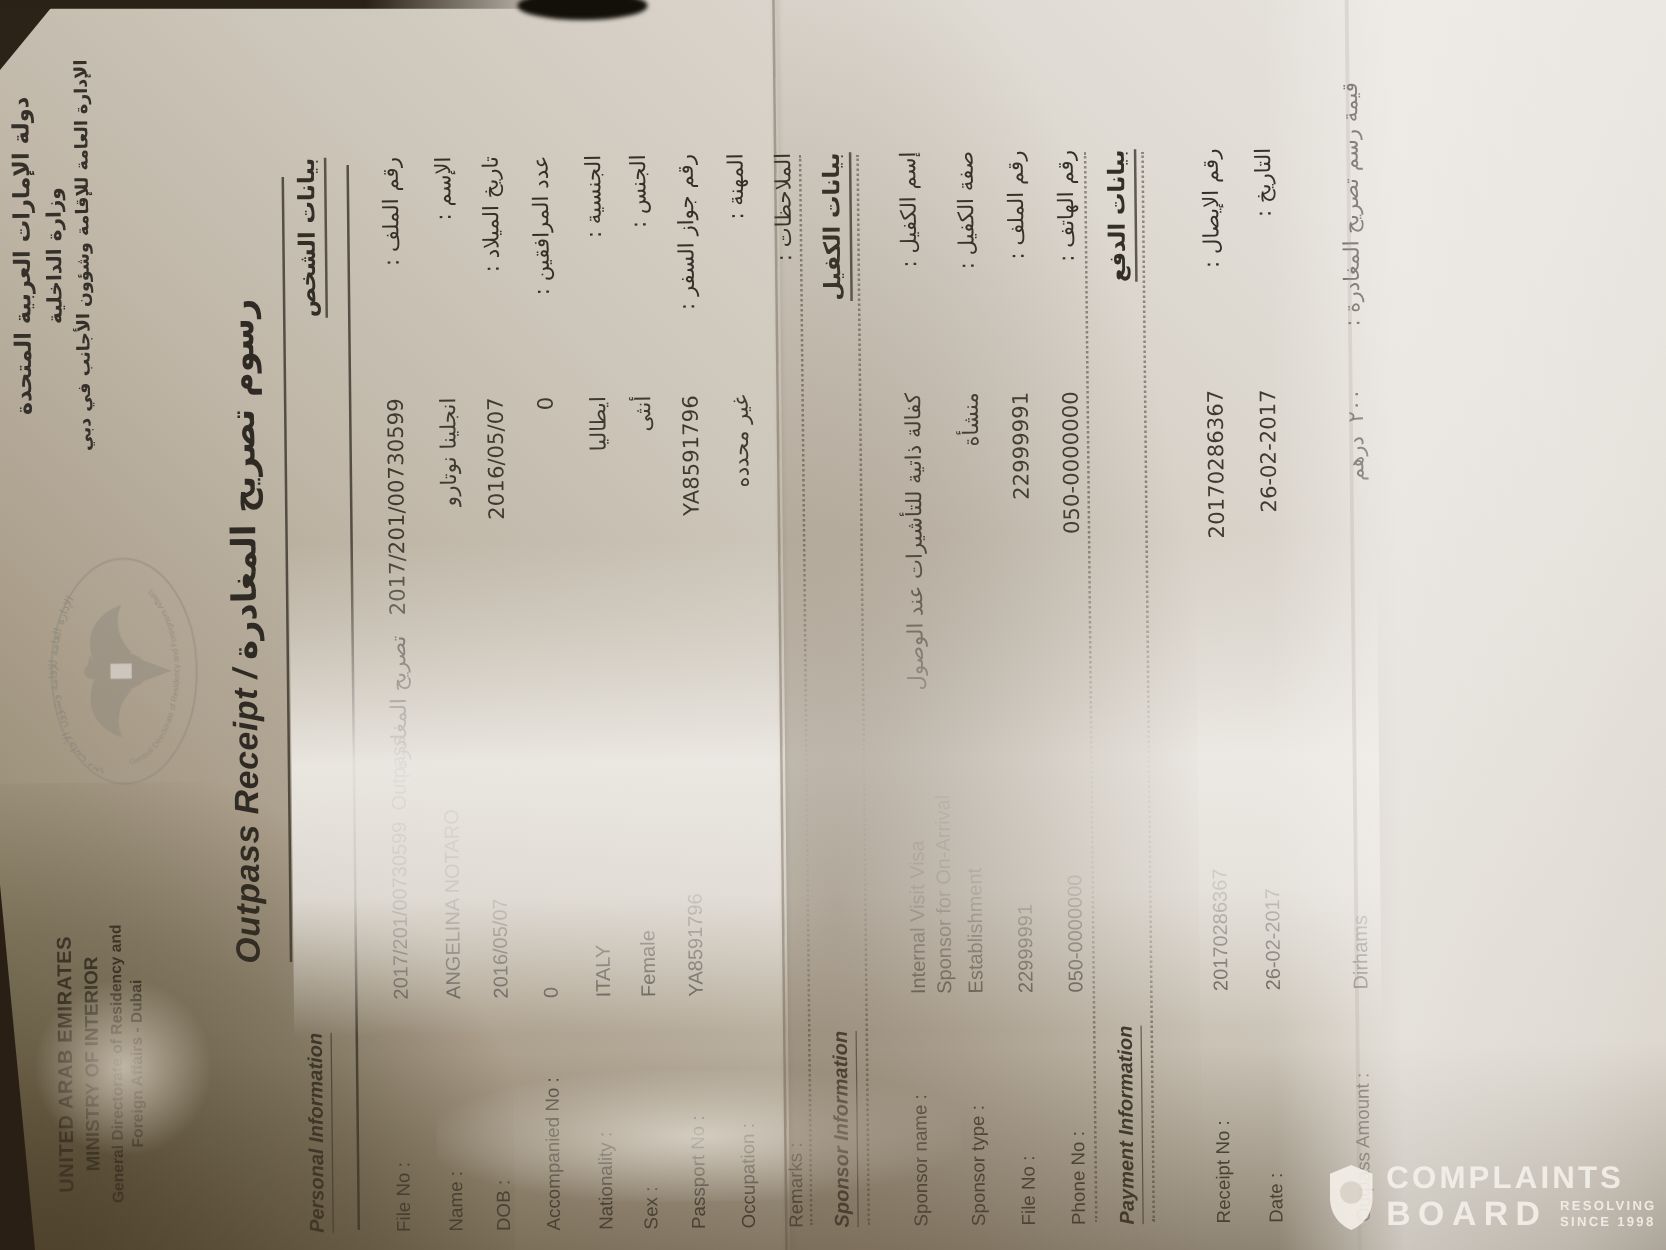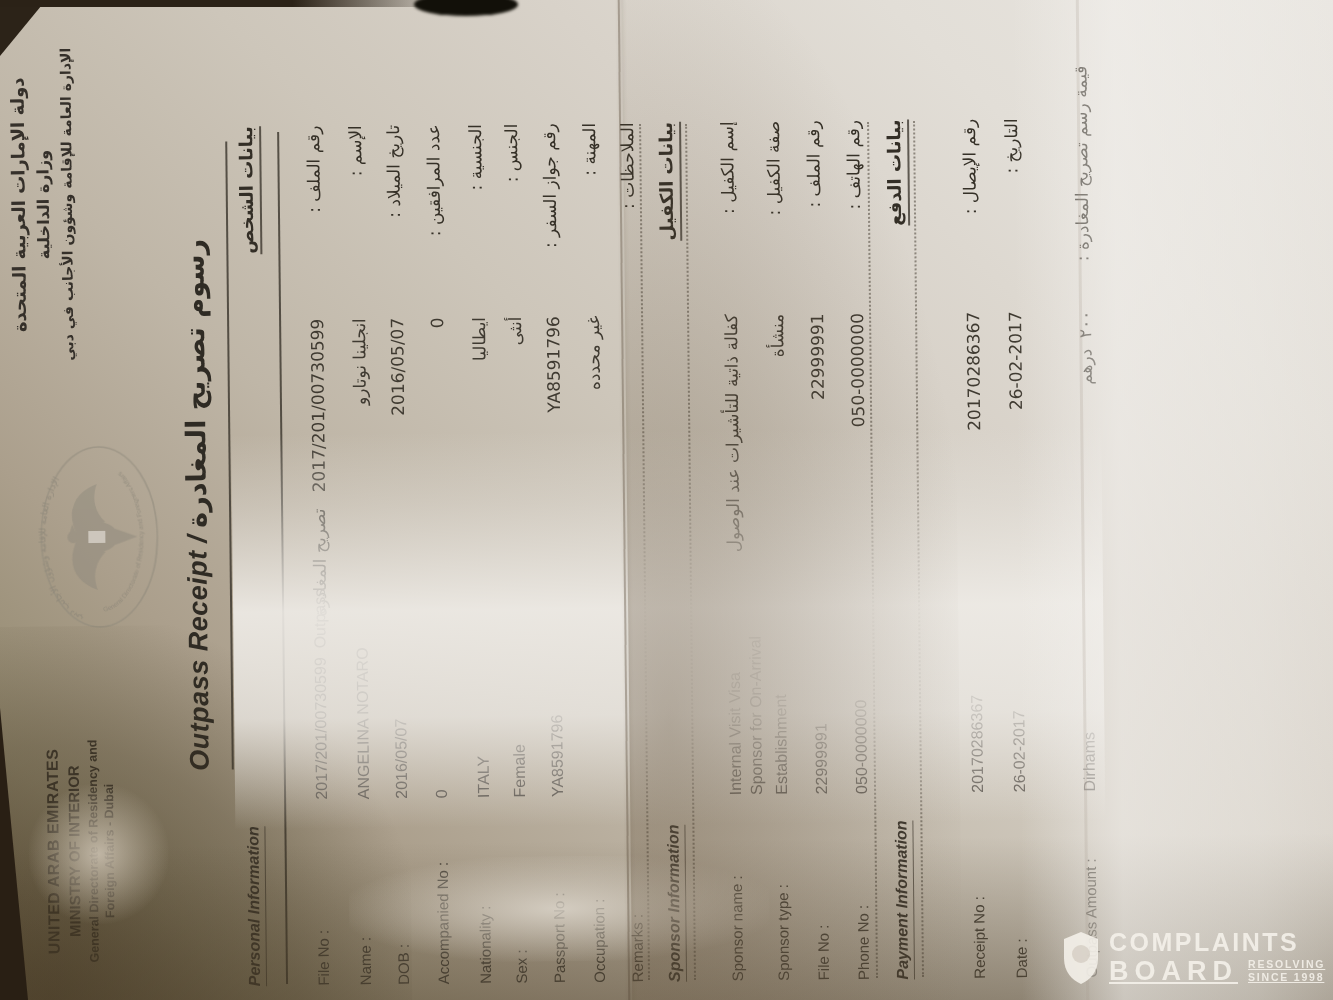--- a/index.html
+++ b/index.html
@@ -74,21 +74,21 @@
   .edge-top{position:absolute;left:0;top:0;width:450px;height:7px;
             background:linear-gradient(90deg,#2b2217,#2b2217 65%,rgba(43,34,23,0));}
   .corner-bl{position:absolute;left:0;top:708px;width:28px;height:292px;background:#291f14;
              clip-path:polygon(0 0,100% 100%,0 100%);}
   .blob{position:absolute;left:414px;top:-7px;width:104px;height:23px;background:#121009;
         border-radius:50%;filter:blur(1.5px);}
   
   .watermark{position:absolute;left:1062px;top:930px;display:flex;align-items:flex-start;gap:9px;
              color:rgba(245,241,235,.88);}
   .wm-line1{font-size:25px;font-weight:700;letter-spacing:2.5px;line-height:1;}
-  .wm-row{display:flex;align-items:flex-start;gap:10px;margin-top:3px;text-decoration:underline;}
+  .wm-row{display:flex;align-items:flex-end;gap:10px;margin-top:3px;}
   .wm-board{font-size:27px;font-weight:700;letter-spacing:6px;line-height:1;}
   .wm-small{display:flex;flex-direction:column;gap:1px;padding-bottom:1px;}
   .wm-small span{font-size:10.5px;font-weight:700;letter-spacing:1.8px;line-height:1.15;}
 </style>
 </head>
 <body>
 
 <div class="scene">
 
   <div class="paper">

